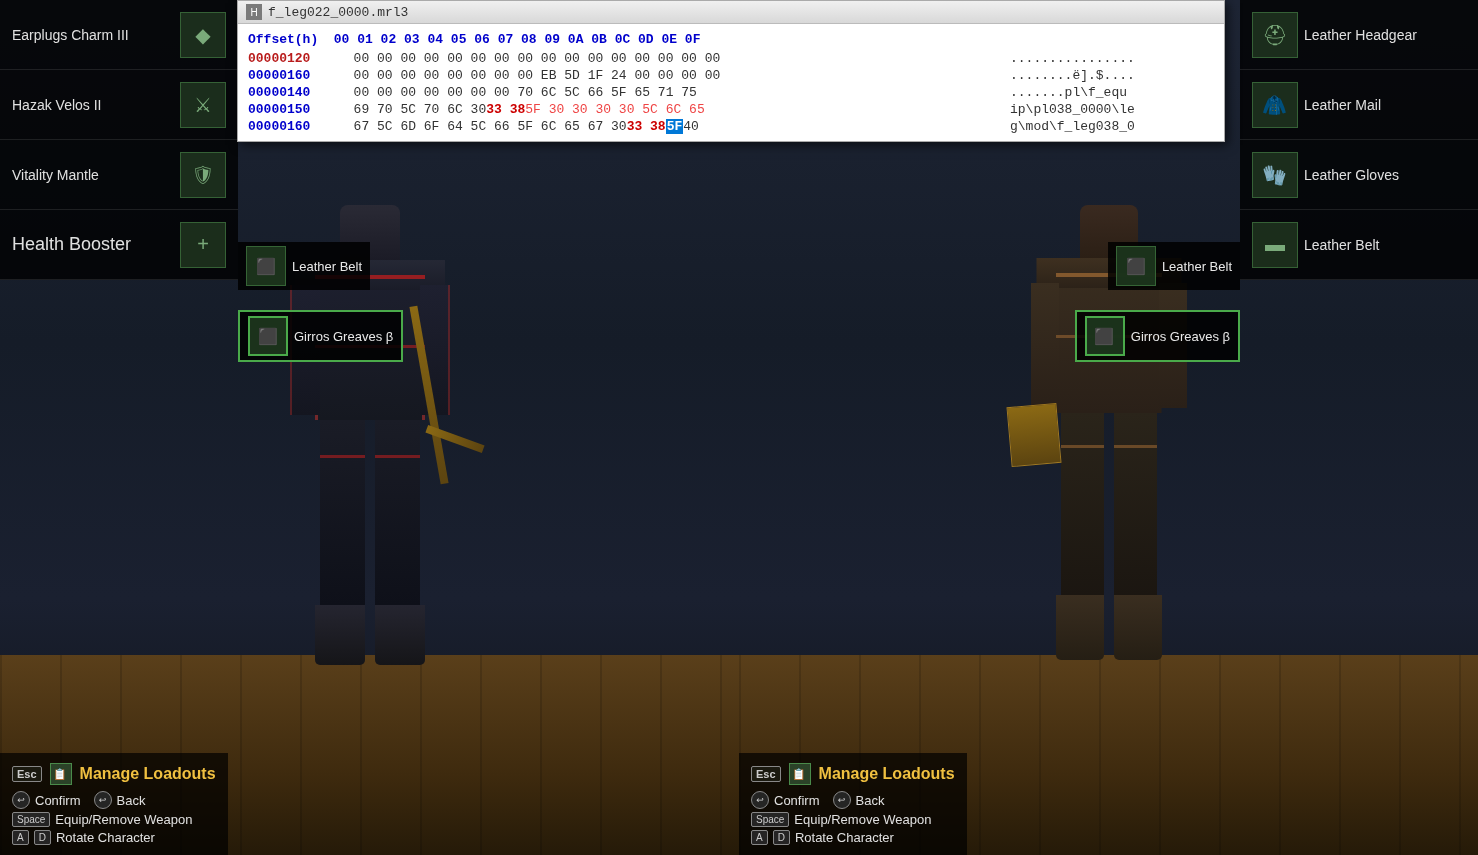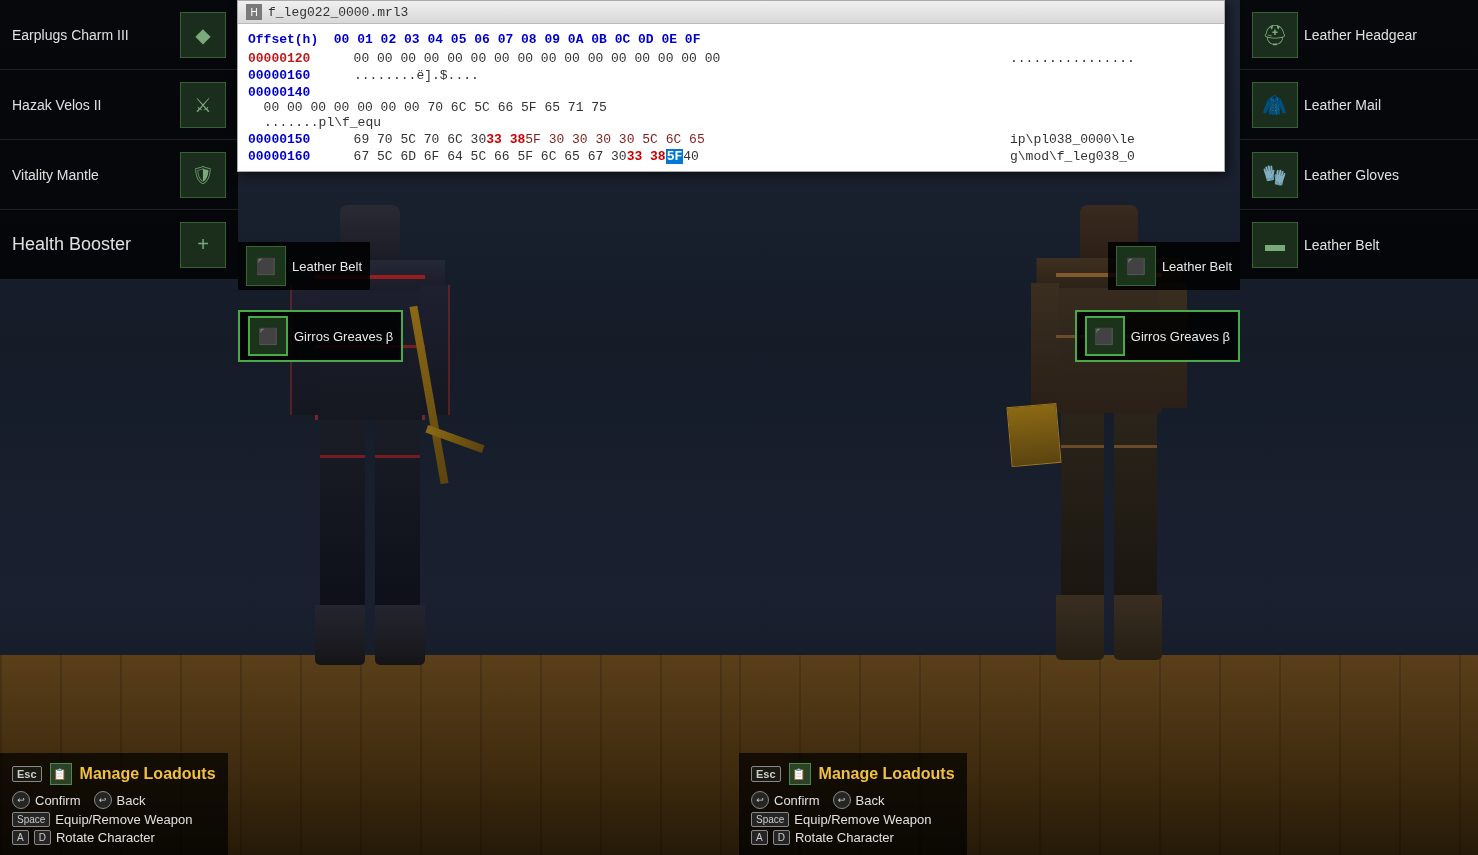--- a/index.html
+++ b/index.html
@@ -202,34 +202,35 @@
     </div>
 
     <div style="display:flex;align-items:center;padding:1px 0;white-space:nowrap;">
       <span style="color:#b91c1c;font-weight:bold;display:inline-block;width:90px;">00000120</span>
       <span style="color:#333;flex:1;">&nbsp;&nbsp;00 00 00 00 00 00 00 00 00 00 00 00 00 00 00 00</span>
       <span style="color:#333;display:inline-block;width:220px;padding-left:16px;">................</span>
     </div>
 
     <div style="display:flex;align-items:center;padding:1px 0;white-space:nowrap;">
       <span style="color:#0000cc;font-weight:bold;display:inline-block;width:90px;">00000160</span>
+      <span style="color:#333;flex:1;">&nbsp;&nbsp;00 00 00 00 00 00 00 00 EB 5D 1F 24 00 00 00 00</span>
       <span style="color:#333;display:inline-block;width:220px;padding-left:16px;">........ë].$....</span>
     </div>
 
-    <div style="display:flex;padding:1px 0;white-space:nowrap;flex-direction:column;">
+    <div style="display:flex;align-items:center;padding:1px 0;white-space:nowrap;">
       <span style="color:#0000cc;font-weight:bold;display:inline-block;width:90px;">00000140</span>
       <span style="color:#333;flex:1;">&nbsp;&nbsp;00 00 00 00 00 00 00 70 6C 5C 66 5F 65 71 75</span>
       <span style="color:#333;display:inline-block;width:220px;padding-left:16px;">.......pl\f_equ</span>
     </div>
 
     <div style="display:flex;align-items:center;padding:1px 0;white-space:nowrap;">
       <span style="color:#0000cc;font-weight:bold;display:inline-block;width:90px;">00000150</span>
       <span style="color:#333;">&nbsp;&nbsp;69 70 5C 70 6C 30 </span>
       <span style="color:#cc0000;font-weight:bold;">33 38 </span>
-      <span style="color:#7f1d1d;flex:1;">5F 30 30 30 30 5C 6C 65</span>
+      <span style="color:#ef4444;flex:1;">5F 30 30 30 30 5C 6C 65</span>
       <span style="color:#333;display:inline-block;width:220px;padding-left:16px;">ip\pl038_0000\le</span>
     </div>
 
     <div style="display:flex;align-items:center;padding:1px 0;white-space:nowrap;">
       <span style="color:#0000cc;font-weight:bold;display:inline-block;width:90px;">00000160</span>
       <span style="color:#333;">&nbsp;&nbsp;67 5C 6D 6F 64 5C 66 5F 6C 65 67 30 </span>
       <span style="color:#cc0000;font-weight:bold;">33 38 </span>
       <span style="background:#0078d7;color:#fff;font-weight:bold;padding:0 1px;">5F</span>
       <span style="color:#333;flex:1;"> 40</span>
       <span style="color:#333;display:inline-block;width:220px;padding-left:16px;">g\mod\f_leg038_0</span>

